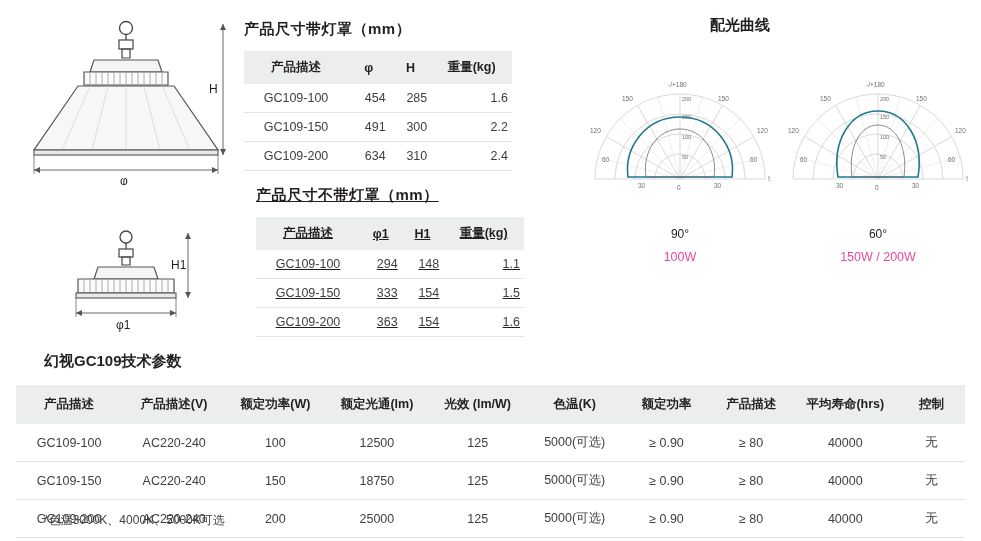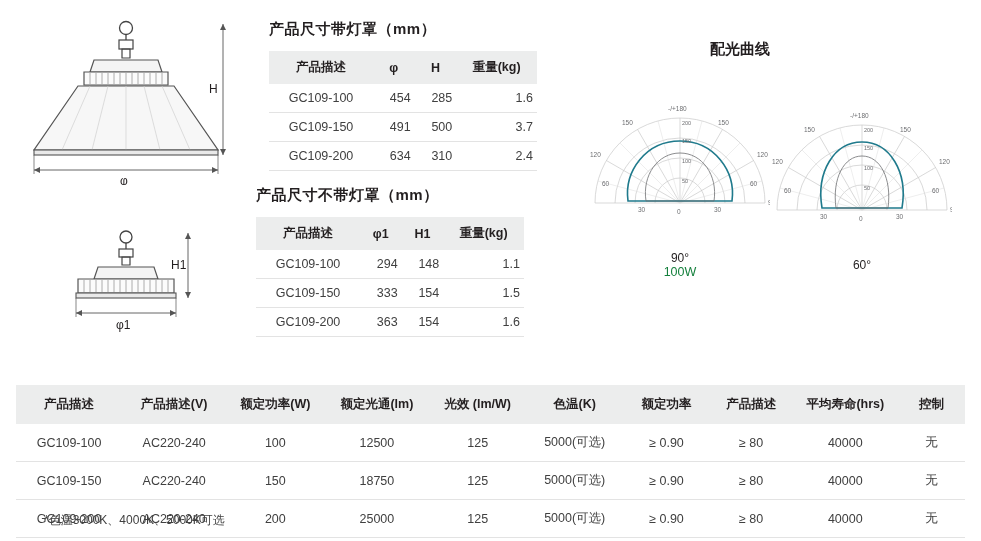--- a/index.html
+++ b/index.html
@@ -69,45 +69,45 @@
   }
   table.dim tbody tr:last-child td {
     border-bottom: 1px solid #e3e3e3;
   }
   table.dim .col-desc { text-align: center; width: 96px; }
 
   
   .photo-block {
     position: absolute;
     left: 590px;
-    top: 40px;
+    top: 16px;
     width: 380px;
   }
   .photo-title {
     text-align: center;
     font-size: 15px;
     font-weight: bold;
     margin-bottom: 6px;
     width: 300px;
   }
   .curves {
     position: relative;
     display: flex;
-    gap: 2px;
-    align-items: center;
+    gap: 18px;
   }
   .curve-item { text-align: center; }
   .curve-cap1 {
     font-size: 12px;
     color: #231f20;
     margin-top: 2px;
   }
   .curve-cap2 {
     font-size: 12.5px;
-    color: #15803d;
+    color: #ec4899;
+    margin-top: 9px;
   }
 
   
   .spec-title {
     position: absolute;
     left: 44px;
     top: 352px;
     font-size: 15px;
     font-weight: bold;
   }
@@ -238,55 +238,55 @@
         <line x1="58" y1="90" x2="158" y2="90" stroke="#555" stroke-width="0.9"></line>
         <path d="M58 90 l6 -3 l0 6 Z" fill="#555"></path>
         <path d="M158 90 l-6 -3 l0 6 Z" fill="#555"></path>
         <line x1="58" y1="75" x2="58" y2="94" stroke="#555" stroke-width="0.7"></line>
         <line x1="158" y1="75" x2="158" y2="94" stroke="#555" stroke-width="0.7"></line>
         <text class="lbl" x="98" y="106">φ1</text>
       </svg>
     </div>
   </div>
 
-  <div class="small-table-wrap" style="left:269px; top:20px;">
+  <div class="small-table-wrap" style="left:244px; top:20px;">
     <div class="sec-title">产品尺寸带灯罩（mm）</div>
     <table class="dim" style="margin-top:12px">
       <thead>
         <tr>
           <th class="col-desc">产品描述</th>
           <th>φ</th>
           <th>H</th>
           <th>重量(kg)</th>
         </tr>
       </thead>
       <tbody>
         <tr>
           <td class="col-desc">GC109-100</td>
           <td>454</td>
           <td>285</td>
           <td>1.6</td>
         </tr>
         <tr>
           <td class="col-desc">GC109-150</td>
           <td>491</td>
-          <td>500</td>
-          <td>3.7</td>
+          <td>300</td>
+          <td>2.2</td>
         </tr>
         <tr>
           <td class="col-desc">GC109-200</td>
           <td>634</td>
           <td>310</td>
           <td>2.4</td>
         </tr>
       </tbody>
     </table>
   </div>
 
-  <div class="small-table-wrap" style="left:256px; top:186px;">
+  <div class="small-table-wrap" style="left:256px; top:186px;text-decoration:underline;">
     <div class="sec-title">产品尺寸不带灯罩（mm）</div>
     <table class="dim" style="margin-top:12px">
       <thead>
         <tr>
           <th class="col-desc">产品描述</th>
           <th>φ1</th>
           <th>H1</th>
           <th>重量(kg)</th>
         </tr>
       </thead>
@@ -412,25 +412,27 @@
             <text x="-98" y="2" font-size="6.5" fill="#6d6e71">90</text>
             <text x="88" y="2" font-size="6.5" fill="#6d6e71">90</text>
             <text x="-78" y="-17" font-size="6.5" fill="#6d6e71">60</text>
             <text x="70" y="-17" font-size="6.5" fill="#6d6e71">60</text>
             <text x="-42" y="9" font-size="6.5" fill="#6d6e71">30</text>
             <text x="34" y="9" font-size="6.5" fill="#6d6e71">30</text>
             <text x="-3" y="11" font-size="6.5" fill="#6d6e71">0</text>
           </g>
         </svg>
         <div class="curve-cap1">60°</div>
+        <div class="curve-cap2">150W / 200W</div>
       </div>
 
     </div>
   </div>
 
+  <div class="spec-title">幻视GC109技术参数</div>
 
   <div class="spec-wrap">
     <table class="spec">
       <thead>
         <tr>
           <th style="width:110px">产品描述</th>
           <th style="width:108px">产品描述(V)</th>
           <th style="width:104px">额定功率(W)</th>
           <th style="width:110px">额定光通(lm)</th>
           <th style="width:100px">光效 (lm/W)</th>

